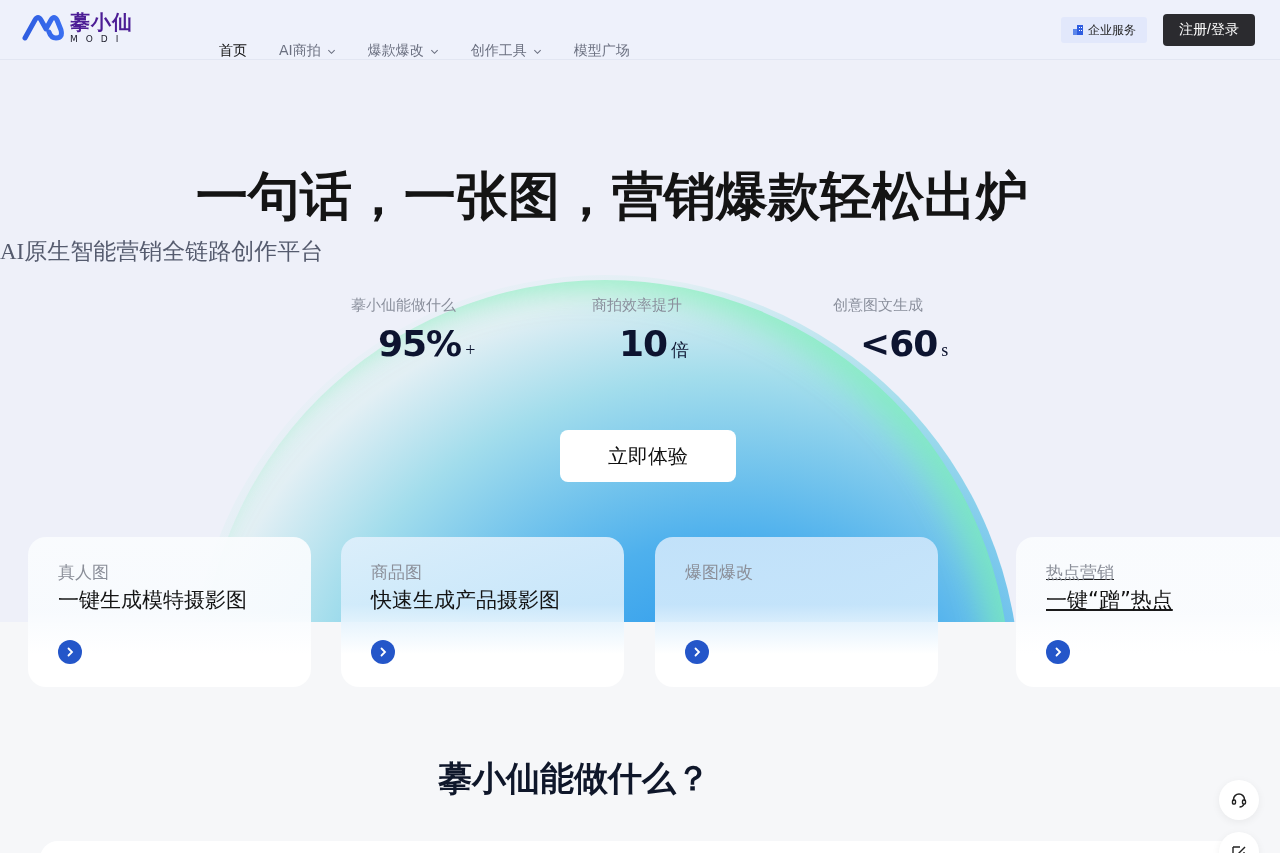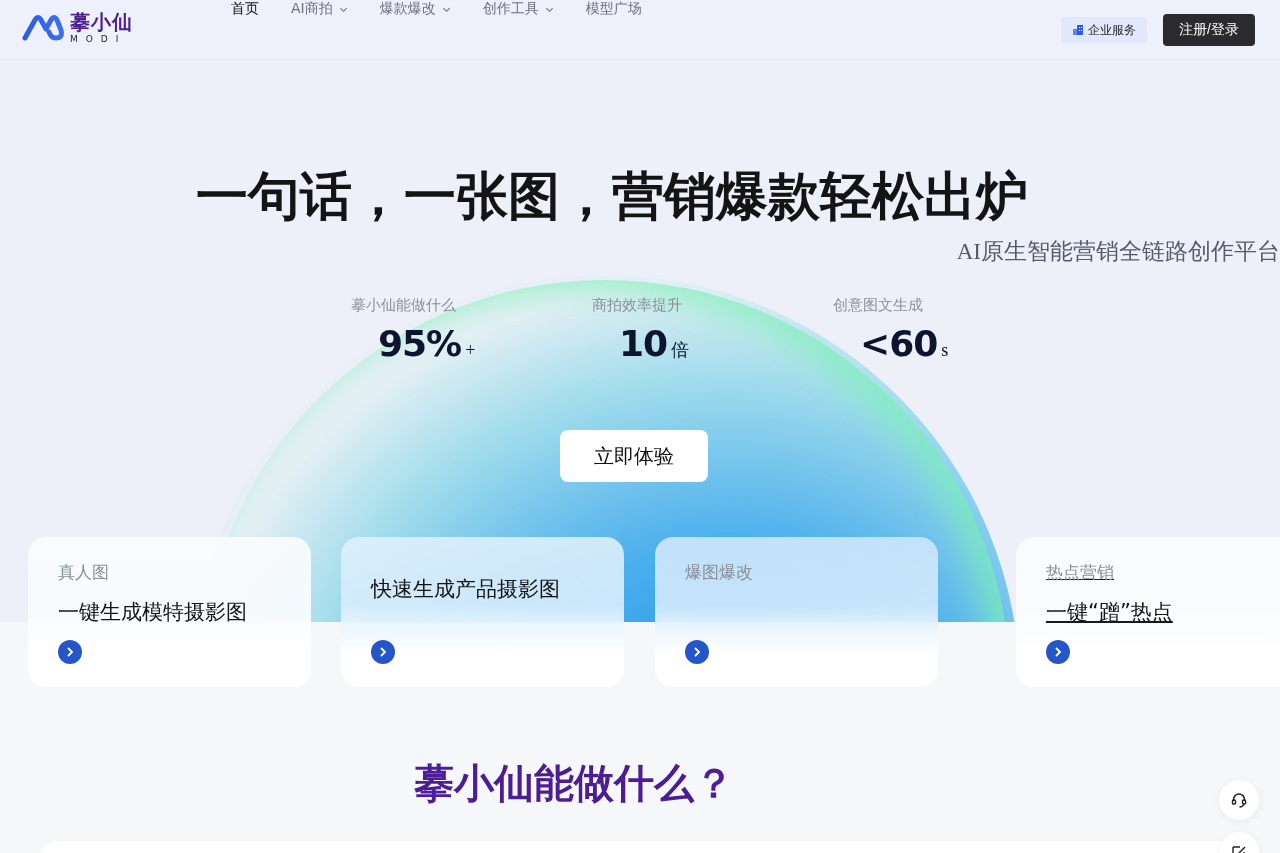--- a/index.html
+++ b/index.html
@@ -35,21 +35,21 @@
     position: absolute; left: 0; top: 0; width: 1280px; height: 60px;
     background: #eef1fb;
     border-bottom: 1px solid #e2e6f2;
     display: flex; align-items: center;
   }
   .logo { position: absolute; left: 20px; top: 12px; display: flex; align-items: center; }
   .logo-mark { width: 44px; height: 32px; }
   .logo-text { margin-left: 6px; display: flex; flex-direction: column; line-height: 1; }
   .logo-cn { font-size: 20px; font-weight: bold; color: #4c1d95; letter-spacing: 1px; }
   .logo-en { font-size: 9px; letter-spacing: 8px; color: #1d1d2b; margin-top: 3px; font-family: "DejaVu Sans", sans-serif; }
-  .nav { position: absolute; left: 219px; top: 0; height: 60px; display: flex; align-items: flex-start; margin-left: 12px; }
+  .nav { position: absolute; left: 219px; top: 0; height: 60px; display: flex; align-items: flex-end; }
   .nav-item { font-size: 14px; color: #6b7080; margin-right: 32px; display: flex; align-items: center; cursor: pointer; }
   .nav-item.active { color: #111; }
   .chev { margin-left: 6px; width: 9px; height: 9px; }
   .enterprise {
     position: absolute; left: 1061px; top: 17px; height: 26px; width: 86px;
     background: #e2e8fb; border-radius: 3px;
     display: flex; align-items: center; justify-content: center;
     font-size: 12px; color: #222; text-align: center;
   }
   .enterprise svg { margin-right: 4px; }
@@ -57,55 +57,55 @@
     position: absolute; left: 1163px; top: 14px; width: 92px; height: 32px;
     background: #2b2b2f; color: #fff; border-radius: 4px; border: none;
     font-size: 14px; display: flex; align-items: center; justify-content: center;
   }
   
   .hero-title {
     position: absolute; left: 0; top: 162px; width: 1224px; text-align: center;
     font-size: 52px; font-weight: bold; color: #141414; letter-spacing: 0px;
   }
   .hero-sub {
-    position: absolute; left: 0; top: 236px; width: 1280px; text-align: right;
+    position: absolute; left: 0; top: 236px; width: 1280px; text-align: left;
     font-family: "Liberation Serif", "DejaVu Serif", serif;
     font-size: 23px; color: #555b6e;
   }
   .stat { position: absolute; top: 296px; }
   .stat-label { font-size: 15px; color: #8a8f9c; }
   .stat-value { margin-top: 8px; display: flex; align-items: baseline; }
   .stat-num { font-size: 36px; font-weight: bold; color: #0d1430; font-family: "DejaVu Sans", sans-serif; letter-spacing: -1px; margin-left: 27px; }
   .stat-unit { font-size: 18px; color: #0d1430; margin-left: 4px; font-family: "Liberation Serif", serif; }
   .cta {
-    position: absolute; left: 560px; top: 430px; width: 148px; height: 52px;
+    position: absolute; left: 560px; top: 430px; width: 176px; height: 52px;
     background: #fff; border-radius: 8px; border: none;
     font-size: 20px; color: #111; display: flex; align-items: center; justify-content: center;
   }
   
   .card {
     position: absolute; top: 537px; width: 283px; height: 150px;
     border-radius: 18px;
     background: linear-gradient(180deg, rgba(255,255,255,0.78) 0%, rgba(255,255,255,0.85) 50%, #ffffff 75%, #ffffff 100%);
     padding: 24px 30px;
   }
   .card.c2 { background: linear-gradient(180deg, rgba(225,240,252,0.88) 0%, rgba(215,237,252,0.9) 45%, #ffffff 78%, #ffffff 100%); }
   .card.c3 { background: linear-gradient(180deg, rgba(200,228,250,0.95) 0%, rgba(210,234,252,0.9) 45%, #ffffff 78%, #ffffff 100%); }
   .card.c1 { background: linear-gradient(180deg, rgba(250,252,254,0.92) 0%, rgba(248,251,254,0.95) 50%, #ffffff 78%, #ffffff 100%); }
   .card.c4 { background: linear-gradient(180deg, rgba(250,252,254,0.92) 0%, rgba(250,252,254,0.95) 50%, #ffffff 78%, #ffffff 100%); }
   .card-cat { font-size: 17px; color: #8b8f99; }
-  .card-title { font-size: 21px; color: #141414; margin-top: 14px; }
+  .card-title { font-size: 21px; color: #141414; margin-top: 2px; }
   .card-arrow {
     position: absolute; left: 30px; top: 103px; width: 24px; height: 24px;
     border-radius: 50%; background: #2456c9;
     display: flex; align-items: center; justify-content: center;
   }
   .section-title {
     position: absolute; left: 0; top: 756px; width: 1148px; text-align: center;
-    font-size: 40px; color: #4c1d95;
+    font-size: 34px; color: #0f172a;
   }
   .content-card {
     position: absolute; left: 40px; top: 841px; width: 1200px; height: 40px;
     background: #fff; border-radius: 18px;
   }
   .float-btn {
     position: absolute; left: 1219px; width: 40px; height: 40px; border-radius: 50%;
     background: #fff; box-shadow: 0 2px 8px rgba(0,0,0,0.06);
     display: flex; align-items: center; justify-content: center;
   }
@@ -206,20 +206,21 @@
 <div class="card c1" style="left:28px;">
   <div class="card-cat">真人图</div>
   <div class="card-title">一键生成模特摄影图</div>
   <div class="card-arrow">
     <svg width="10" height="10" viewBox="0 0 10 10">
         <path d="M3.5 1.5 L7 5 L3.5 8.5" fill="none" stroke="#fff" stroke-width="1.8" stroke-linecap="round"></path>
       </svg>
   </div>
 </div>
 <div class="card c2" style="left:341px;">
+  <div class="card-cat">商品图</div>
   <div class="card-title">快速生成产品摄影图</div>
   <div class="card-arrow">
     <svg width="10" height="10" viewBox="0 0 10 10">
         <path d="M3.5 1.5 L7 5 L3.5 8.5" fill="none" stroke="#fff" stroke-width="1.8" stroke-linecap="round"></path>
       </svg>
   </div>
 </div>
 <div class="card c3" style="left:655px;">
   <div class="card-cat">爆图爆改</div>
   <div class="card-arrow">

